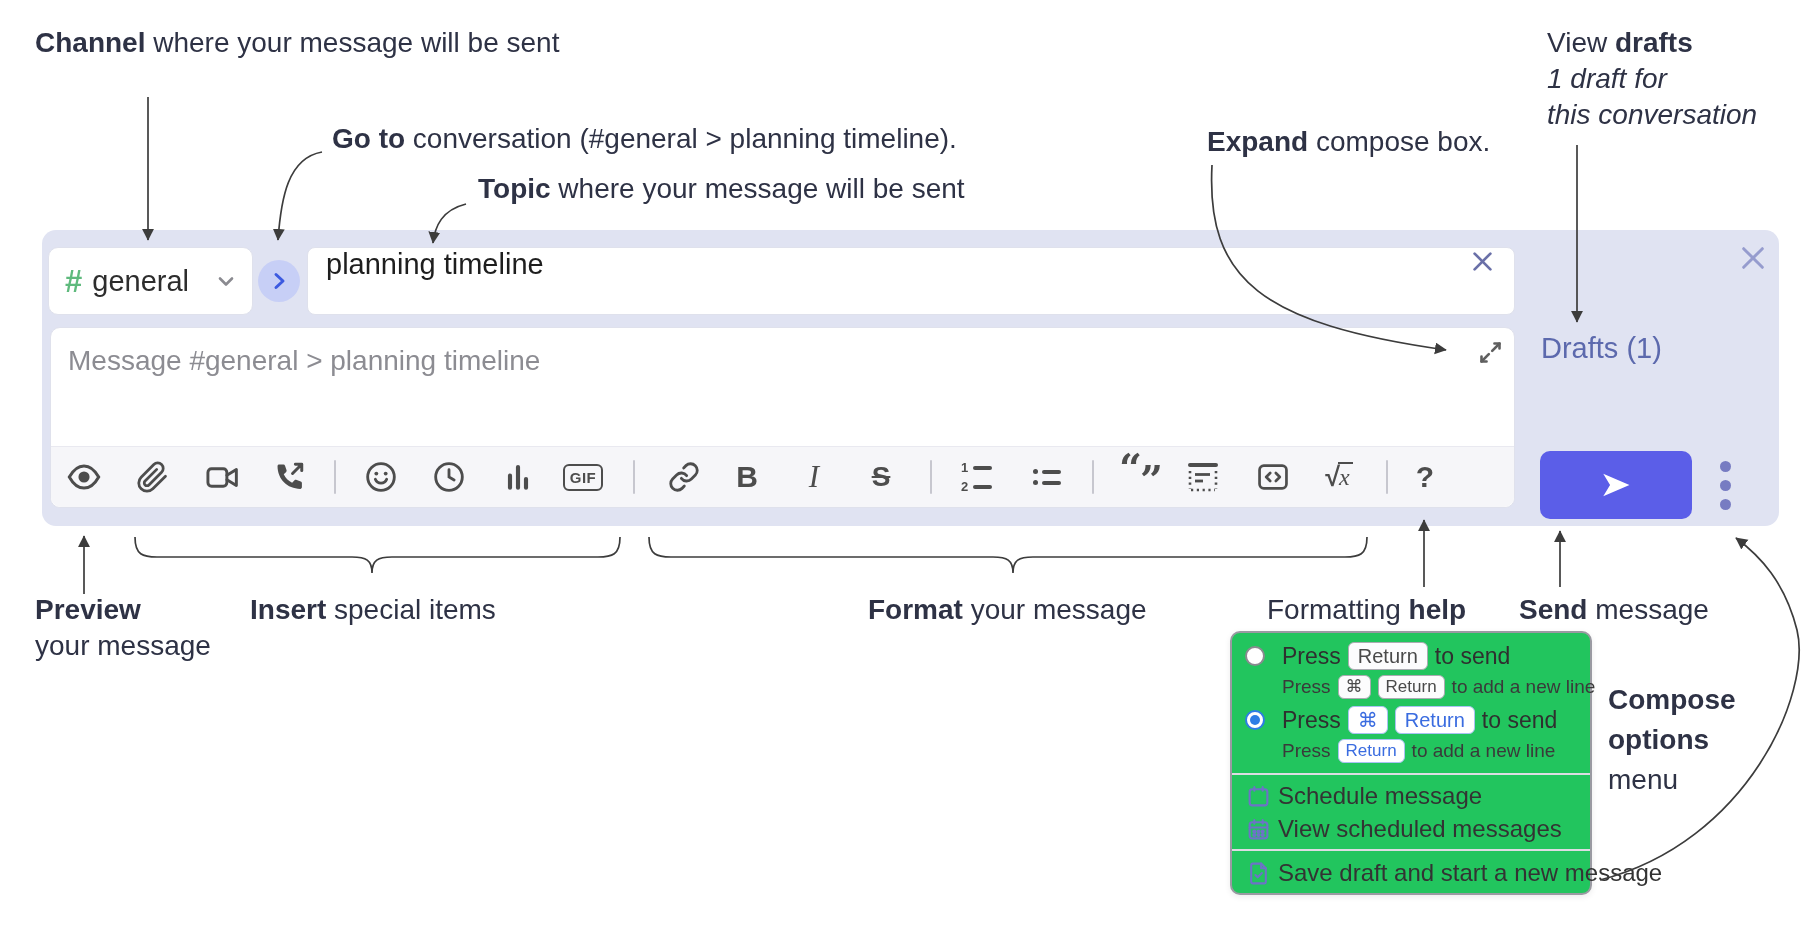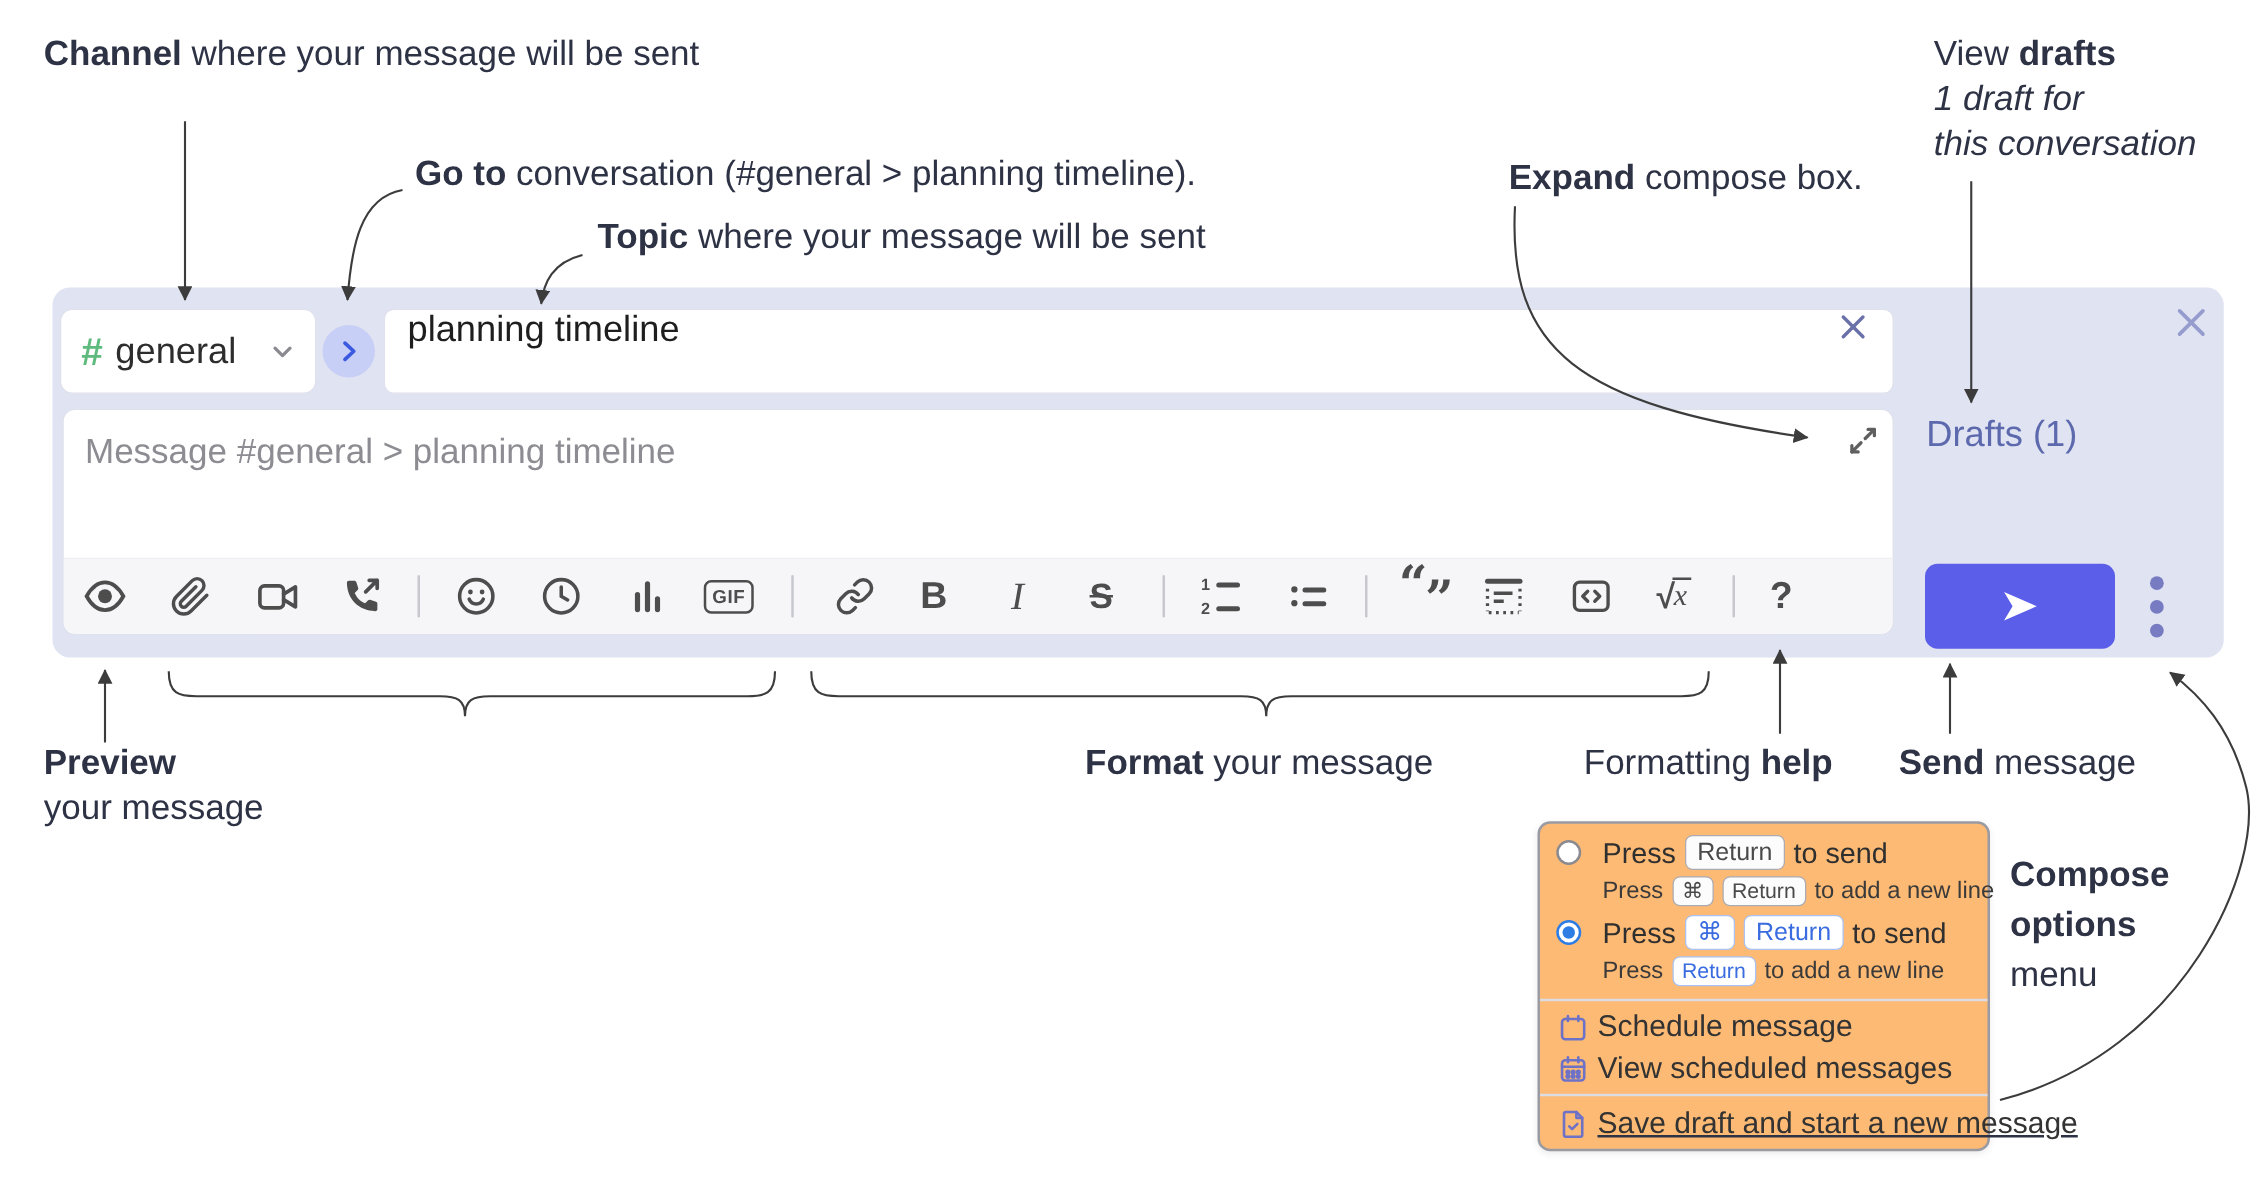--- a/index.html
+++ b/index.html
@@ -36,21 +36,21 @@
   .lrow{display:flex;align-items:center;gap:4px;}
   .lcol{display:flex;flex-direction:column;gap:6px;}
   .ldigit{font-size:13px;font-weight:bold;color:#4d4d4d;width:9px;text-align:center;line-height:13px;}
   .lbar{width:19px;height:4px;background:#4d4d4d;border-radius:2px;}
   .ldot{width:5px;height:5px;background:#4d4d4d;border-radius:50%;}
   .sendbtn{left:1540px;top:451px;width:152px;height:68px;background:#5b5ee8;border-radius:10px;display:flex;align-items:center;justify-content:center;cursor:pointer;}
   .dots{left:1706px;top:455px;width:38px;height:60px;display:flex;flex-direction:column;align-items:center;justify-content:center;gap:8px;cursor:pointer;}
   .dot{width:11px;height:11px;border-radius:50%;background:#777cc2;}
   .drafts{left:1541px;top:332px;font-size:29px;color:#5c69ad;cursor:pointer;}
   
-  .menu{left:1230px;top:657px;width:358px;height:260px;background:#fdba74;border:2px solid #9a9aa2;border-radius:10px;box-shadow:0 2px 6px rgba(0,0,0,.08);}
+  .menu{left:1230px;top:631px;width:358px;height:260px;background:#22c55e;border:2px solid #9a9aa2;border-radius:10px;box-shadow:0 2px 6px rgba(0,0,0,.08);}
   .menu .row{position:absolute;display:flex;align-items:center;gap:7px;white-space:nowrap;}
   .mmain{font-size:23px;color:#2f2f2f;}
   .msub{font-size:19px;color:#3a3a3a;}
   .key{border:1.5px solid #ababb2;border-radius:6px;background:#fcfcfd;padding:0px 9px;font-size:20px;color:#4a4a4a;line-height:26px;}
   .key.sm{font-size:17px;line-height:22px;padding:0 7px;}
   .key.blue{border-color:#a9c2f3;color:#3a6ce0;background:#fff;}
   .radio{width:20px;height:20px;border-radius:50%;border:2px solid #8a8a90;box-sizing:border-box;background:#fff;}
   .radio.sel{border-color:#2e7de5;display:flex;align-items:center;justify-content:center;}
   .radio.sel::after{content:"";width:10px;height:10px;border-radius:50%;background:#2e7de5;}
   .mdiv{position:absolute;left:0;width:100%;height:1.5px;background:#dcdce2;}
@@ -266,20 +266,23 @@
   </div>
   <div class="abs dots">
     <span class="dot"></span>
     <span class="dot"></span>
     <span class="dot"></span>
   </div>
 
   <div class="abs anno" style="left:35px;top:592px;"><span class="b">Preview</span></div>
   <div class="abs anno" style="left:35px;top:628px;">your message</div>
 
+  <div class="abs anno" style="left:250px;top:592px;">
+    <span class="b">Insert</span><span> special items</span>
+  </div>
 
   <div class="abs anno" style="left:868px;top:592px;">
     <span class="b">Format</span><span> your message</span>
   </div>
 
   <div class="abs anno" style="left:1267px;top:592px;">
     <span>Formatting </span><span class="b">help</span>
   </div>
 
   <div class="abs anno" style="left:1519px;top:592px;">
@@ -342,21 +345,21 @@
           <circle cx="16" cy="14" r="1" fill="#6d72c7"></circle>
           <circle cx="8" cy="17.3" r="1" fill="#6d72c7"></circle>
           <circle cx="12" cy="17.3" r="1" fill="#6d72c7"></circle>
           <circle cx="16" cy="17.3" r="1" fill="#6d72c7"></circle>
         </svg>
       <span class="mitem">View scheduled messages</span>
     </div>
 
     <div class="mdiv" style="top:216px;"></div>
 
-    <div class="row" style="left:14px;top:226px;text-decoration:underline;">
+    <div class="row" style="left:14px;top:226px;">
       <svg width="25" height="25" viewBox="0 0 24 24" fill="none" stroke="#6d72c7" stroke-width="2" stroke-linecap="round" stroke-linejoin="round">
           <path d="M14.5 2.5 H6.5 a1.5 1.5 0 0 0 -1.5 1.5 v16 a1.5 1.5 0 0 0 1.5 1.5 h11 a1.5 1.5 0 0 0 1.5 -1.5 V7 z"></path>
           <path d="M14.5 2.5 V7 H19"></path>
           <polyline points="9 13.5 11.2 15.7 15.3 11.6"></polyline>
         </svg>
       <span class="mitem">Save draft and start a new message</span>
     </div>
   </div>
 
   <svg class="overlay" width="1814" height="944" viewBox="0 0 1814 944">

